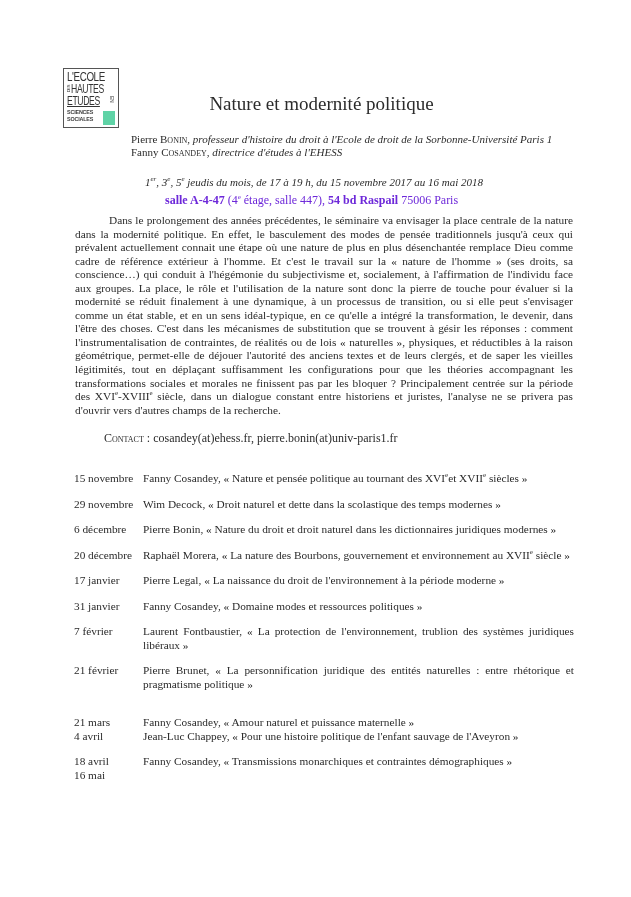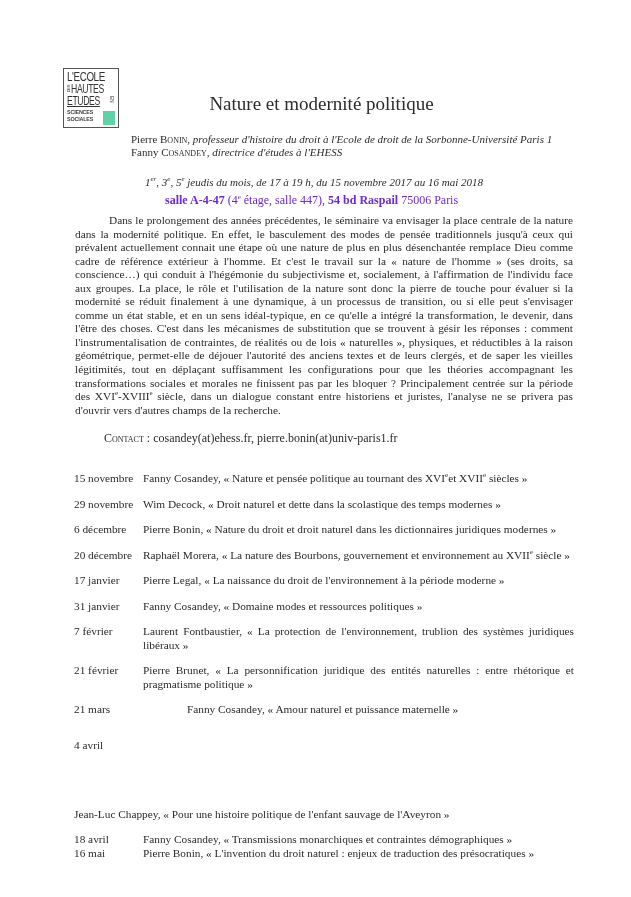--- a/index.html
+++ b/index.html
@@ -127,35 +127,34 @@
       <span class="talk">Pierre Legal, « La naissance du droit de l'environnement à la période moderne »</span>
     </div>
     <div class="row" style="margin-bottom:12px;">
       <span class="date">31 janvier</span>
       <span class="talk">Fanny Cosandey, « Domaine modes et ressources politiques »</span>
     </div>
     <div class="row" style="margin-bottom:12px;">
       <span class="date">7 février</span>
       <span class="talk">Laurent Fontbaustier, « La protection de l'environnement, trublion des systèmes juridiques libéraux »</span>
     </div>
-    <div class="row" style="margin-bottom:12px;justify-content:flex-end;">
+    <div class="row" style="margin-bottom:25px;justify-content:flex-end;">
       <span class="date">21 février</span>
       <span class="talk">Pierre Brunet, « La personnification juridique des entités naturelles : entre rhétorique et pragmatisme politique »</span>
     </div>
-    <div class="row" style="margin-bottom:22px;gap:44px;">
+    <div class="row" style="margin-bottom:0;">
       <span class="date">21 mars</span>
       <span class="talk">Fanny Cosandey, « Amour naturel et puissance maternelle »</span>
     </div>
-    <div class="row" style="margin-bottom:12px;flex-direction:column;">
+    <div class="row" style="margin-bottom:12px;">
       <span class="date">4 avril</span>
       <span class="talk">Jean-Luc Chappey, « Pour une histoire politique de l'enfant sauvage de l'Aveyron »</span>
     </div>
     <div class="row" style="margin-bottom:0;align-items:flex-end;">
       <span class="date">18 avril</span>
       <span class="talk">Fanny Cosandey, « Transmissions monarchiques et contraintes démographiques »</span>
     </div>
     <div class="row">
       <span class="date">16 mai</span>
-      <span class="talk">Pierre Bonin, « L'invention du droit naturel : enjeux de traduction des présocratiques »</span>
     </div>
   </div>
 
 </div>
 
 </body></html>

